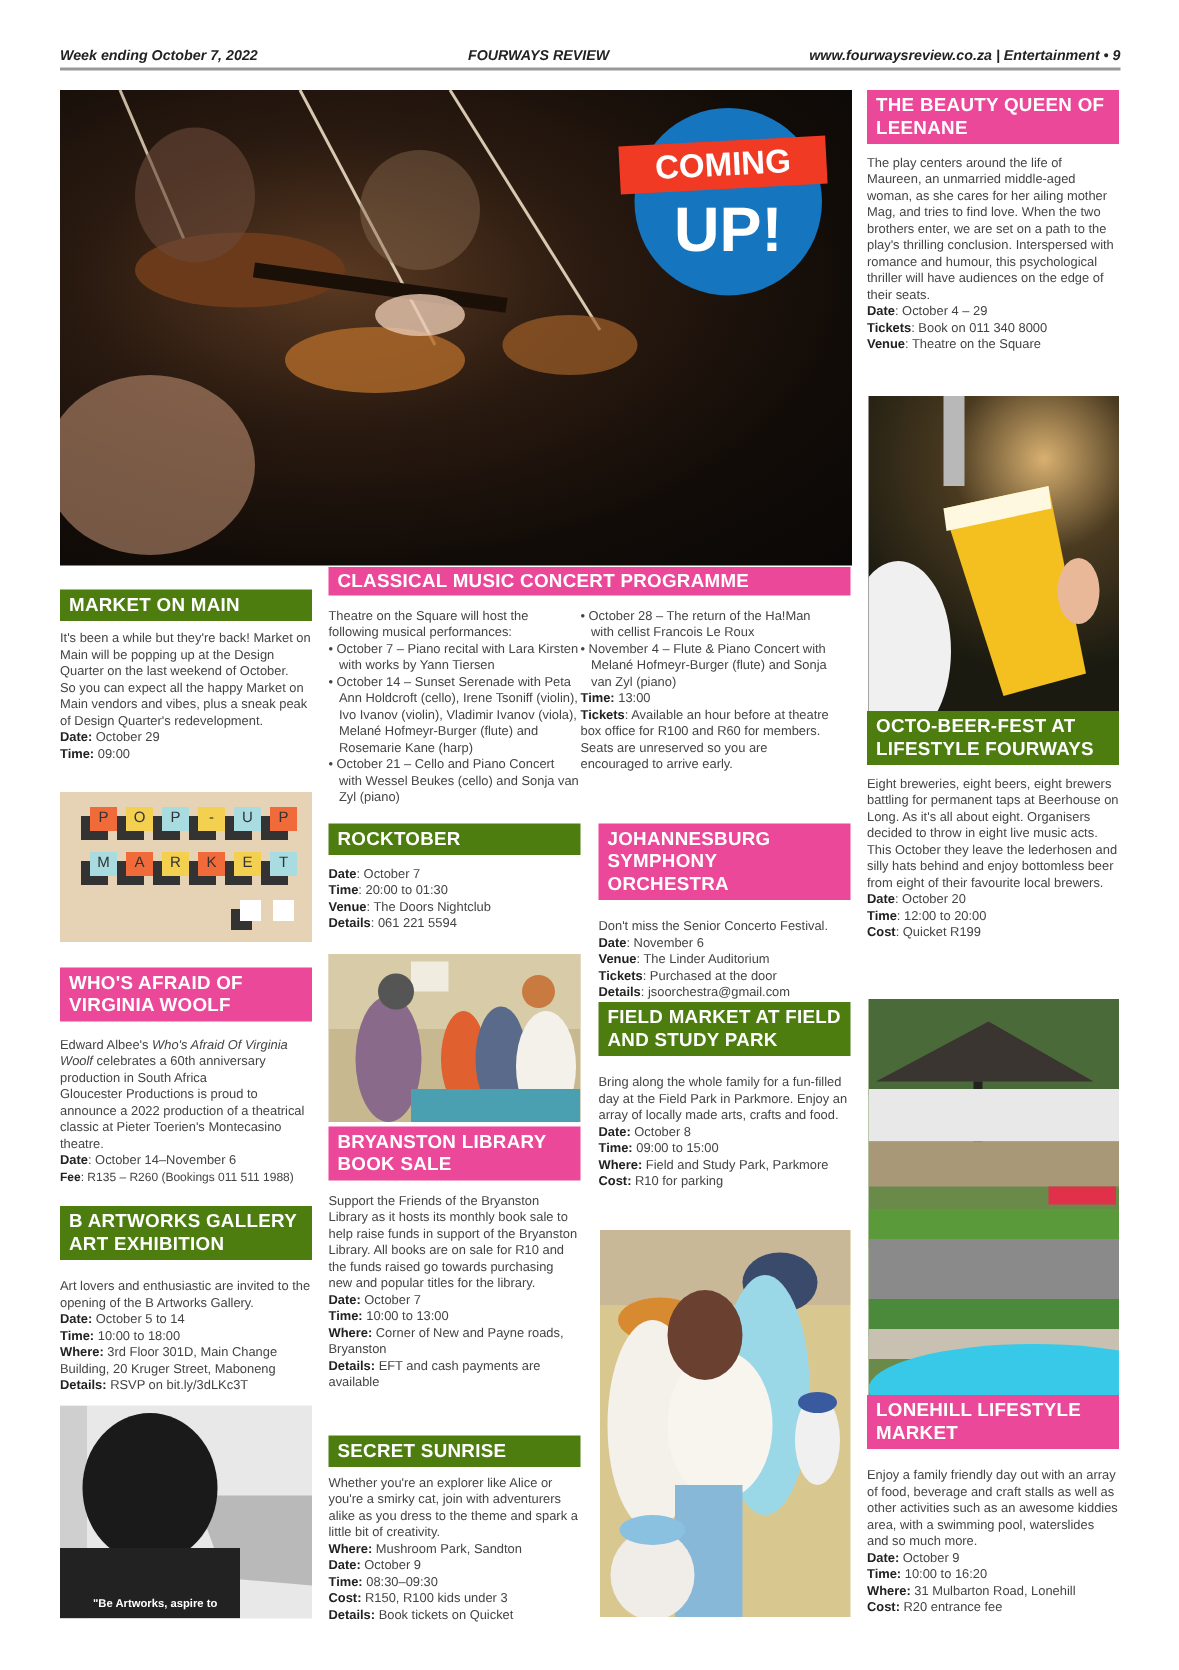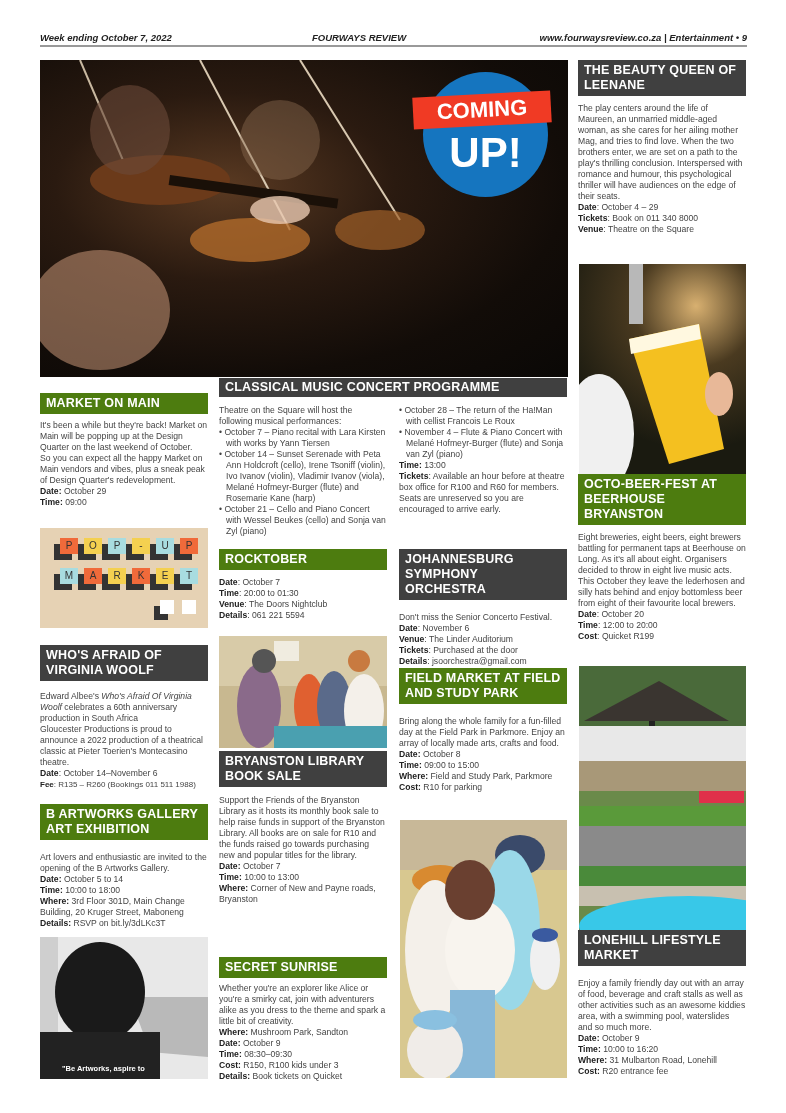--- a/index.html
+++ b/index.html
@@ -4,21 +4,21 @@
 <style>
 *{box-sizing:border-box;margin:0;padding:0}
 body{width:786px;height:1113px;background:#fff;position:relative;overflow:hidden;font-family:"Liberation Sans",sans-serif;color:#333}
 .hdr{position:absolute;left:40px;top:32px;width:707px;height:12px;font-size:9.5px;font-weight:bold;font-style:italic;color:#222;font-family:"Liberation Sans",sans-serif}
 .hdr .l{position:absolute;left:0;top:0}
 .hdr .c{position:absolute;left:272px;top:0}
 .hdr .r{position:absolute;right:0;top:0}
 .rule{position:absolute;left:40px;top:45px;width:707px;height:2px;background:#999}
 .abs{position:absolute}
 .head{color:#fff;font-weight:bold;font-size:12.5px;line-height:15px;padding:3px 6px;letter-spacing:0.2px}
-.red{background:#404040}
+.red{background:#ec4899}
 .blue{background:#4d7c0f}
 .body{font-size:8.6px;line-height:11px;color:#444}
 .body b{color:#222}
 .body p{margin:0}
 .body ul{list-style:none}
 .body li{padding-left:7px;text-indent:-7px}
 .img{position:absolute;overflow:hidden}
 </style>
 </head>
 <body>
@@ -65,21 +65,21 @@
   <svg width="167" height="210">
     <rect x="50" y="0" width="14" height="60" fill="#b8b8b8"></rect>
     <polygon points="50,75 120,60 145,185 90,200" fill="#f4c020"></polygon>
     <polygon points="50,75 120,60 122,75 52,90" fill="#fff8e0"></polygon>
     <ellipse cx="20" cy="170" rx="35" ry="60" fill="#f0f0f0"></ellipse>
     <ellipse cx="140" cy="130" rx="14" ry="22" fill="#e8b898"></ellipse>
   </svg>
 </div>
 
 <div class="abs" style="left:578px;top:474px;width:168px">
-  <div class="head blue">OCTO-BEER-FEST AT BEERHOUSE BRYANSTON</div>
+  <div class="head blue">OCTO-BEER-FEST AT LIFESTYLE FOURWAYS</div>
   <div class="body" style="margin-top:7px">
     <p>Eight breweries, eight beers, eight brewers battling for permanent taps at Beerhouse on Long. As it's all about eight. Organisers decided to throw in eight live music acts.</p>
     <p>This October they leave the lederhosen and silly hats behind and enjoy bottomless beer from eight of their favourite local brewers.</p>
     <p><b>Date</b><span>: October 20</span></p>
     <p><b>Time</b><span>: 12:00 to 20:00</span></p>
     <p><b>Cost</b><span>: Quicket R199</span></p>
   </div>
 </div>
 
 <div class="img" style="left:579px;top:666px;width:167px;height:264px;background:#6a8a4a">
@@ -165,21 +165,21 @@
     <rect x="0" y="0" width="18" height="142" fill="#cfcfcf"></rect>
     <polygon points="90,60 168,60 168,120 110,115" fill="#9a9a9a" opacity=".6"></polygon>
     <ellipse cx="60" cy="55" rx="45" ry="50" fill="#1a1a1a"></ellipse>
     <rect x="0" y="95" width="120" height="47" fill="#222"></rect>
   </svg>
   <div style="position:absolute;left:22px;top:127px;font-size:7.5px;font-weight:bold;color:#fff">"Be Artworks, aspire to</div>
 </div>
 
 <div class="abs" style="left:219px;top:378px;width:348px">
   <div class="head red" style="font-size:12.5px;padding:2px 6px">CLASSICAL MUSIC CONCERT PROGRAMME</div>
-  <div style="display:flex;gap:12px;margin-top:8px">
+  <div style="display:flex;gap:0;margin-top:8px">
     <div class="body" style="width:168px">
       <p>Theatre on the Square will host the following musical performances:</p>
       <ul>
         <li>• October 7 – Piano recital with Lara Kirsten with works by Yann Tiersen</li>
         <li>• October 14 – Sunset Serenade with Peta Ann Holdcroft (cello), Irene Tsoniff (violin), Ivo Ivanov (violin), Vladimir Ivanov (viola), Melané Hofmeyr-Burger (flute) and Rosemarie Kane (harp)</li>
         <li>• October 21 – Cello and Piano Concert with Wessel Beukes (cello) and Sonja van Zyl (piano)</li>
       </ul>
     </div>
     <div class="body" style="width:168px">
       <ul>
@@ -217,20 +217,21 @@
   </svg>
 </div>
 
 <div class="abs" style="left:219px;top:751px;width:168px">
   <div class="head red">BRYANSTON LIBRARY BOOK SALE</div>
   <div class="body" style="margin-top:8px">
     <p>Support the Friends of the Bryanston Library as it hosts its monthly book sale to help raise funds in support of the Bryanston Library. All books are on sale for R10 and the funds raised go towards purchasing new and popular titles for the library.</p>
     <p><b>Date:</b><span> October 7</span></p>
     <p><b>Time:</b><span> 10:00 to 13:00</span></p>
     <p><b>Where:</b><span> Corner of New and Payne roads, Bryanston</span></p>
+    <p><b>Details:</b><span> EFT and cash payments are available</span></p>
   </div>
 </div>
 
 <div class="abs" style="left:219px;top:957px;width:168px">
   <div class="head blue">SECRET SUNRISE</div>
   <div class="body" style="margin-top:5px">
     <p>Whether you're an explorer like Alice or you're a smirky cat, join with adventurers alike as you dress to the theme and spark a little bit of creativity.</p>
     <p><b>Where:</b><span> Mushroom Park, Sandton</span></p>
     <p><b>Date:</b><span> October 9</span></p>
     <p><b>Time:</b><span> 08:30–09:30</span></p>

